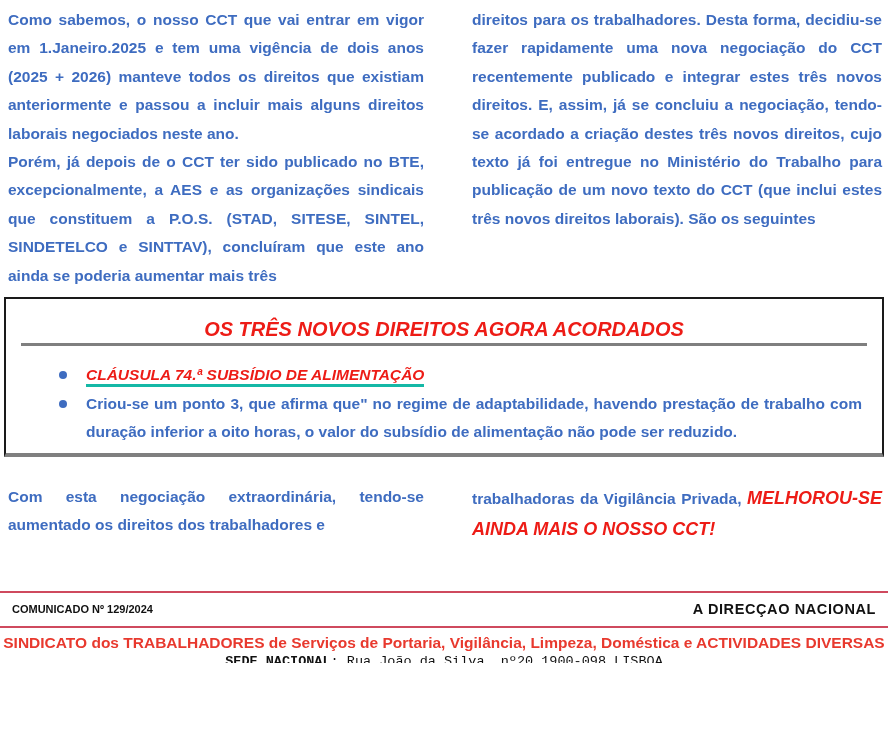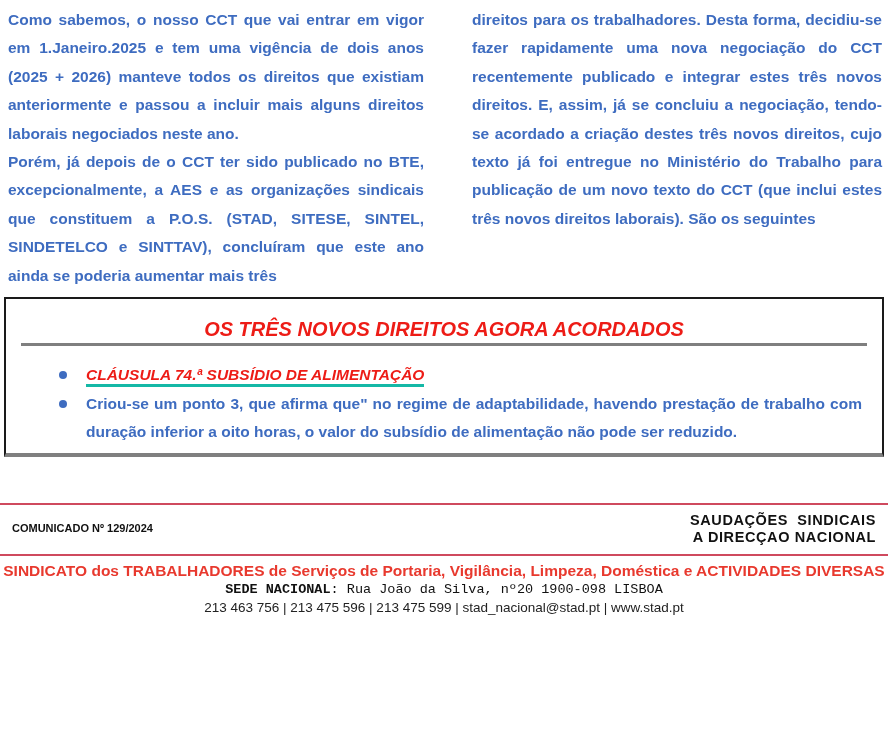--- a/index.html
+++ b/index.html
@@ -168,27 +168,34 @@
         <span class="bullet"></span>
         <span class="clause-heading">CLÁUSULA 74.ª SUBSÍDIO DE ALIMENTAÇÃO</span>
       </li>
       <li>
         <span class="bullet"></span>
         <span class="clause-text">Criou-se um ponto 3, que afirma que" no regime de adaptabilidade, havendo prestação de trabalho com duração inferior a oito horas, o valor do subsídio de alimentação não pode ser reduzido.</span>
       </li>
     </ul>
   </div>
 
+  <div class="closing-columns">
+    <div class="closing-left">
+      <p class="blue-par">Com esta negociação extraordinária, tendo-se aumentado os direitos dos trabalhadores e</p>
+    </div>
+    <div class="closing-right">
+      <p class="blue-par"><span>trabalhadoras da Vigilância Privada, </span><span class="highlight-red">MELHOROU-SE AINDA MAIS O NOSSO CCT!</span></p>
+    </div>
+  </div>
 
   <div class="footer-strip">
     <div class="footer-left">
       <div>COMUNICADO Nº 129/2024</div>
     </div>
     <div class="footer-right">
-      <div>SAUDAÇÕES  SINDICAIS</div>
       <div>A DIRECÇAO NACIONAL</div>
     </div>
   </div>
 
   <div class="org-block">
     <div class="org-name">SINDICATO dos TRABALHADORES de Serviços de Portaria, Vigilância, Limpeza, Doméstica e ACTIVIDADES DIVERSAS</div>
     <div class="org-line"><span>SEDE NACIONAL</span><span class="normal">: Rua João da Silva, nº20 1900-098 LISBOA</span></div>
     <div class="org-contacts">213 463 756  |  213 475 596  |  213 475 599  |  stad_nacional@stad.pt  |  www.stad.pt</div>
 
   </div>

